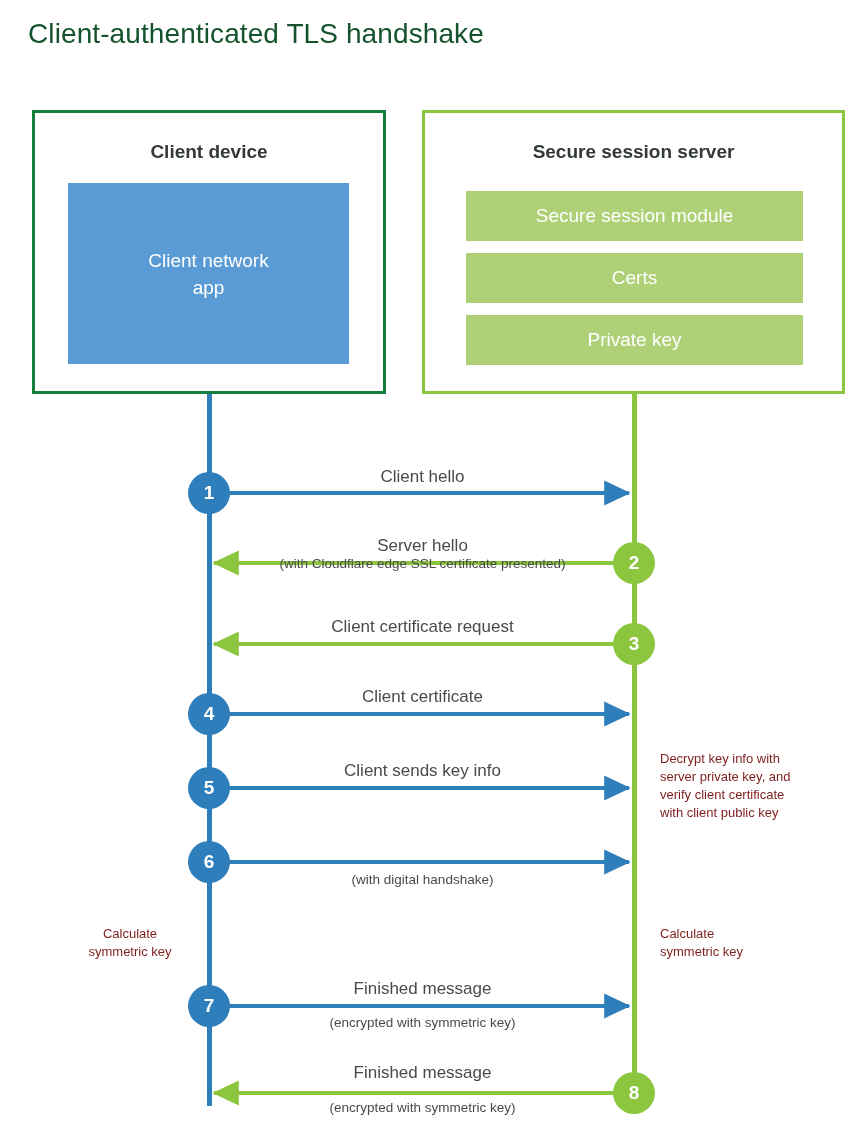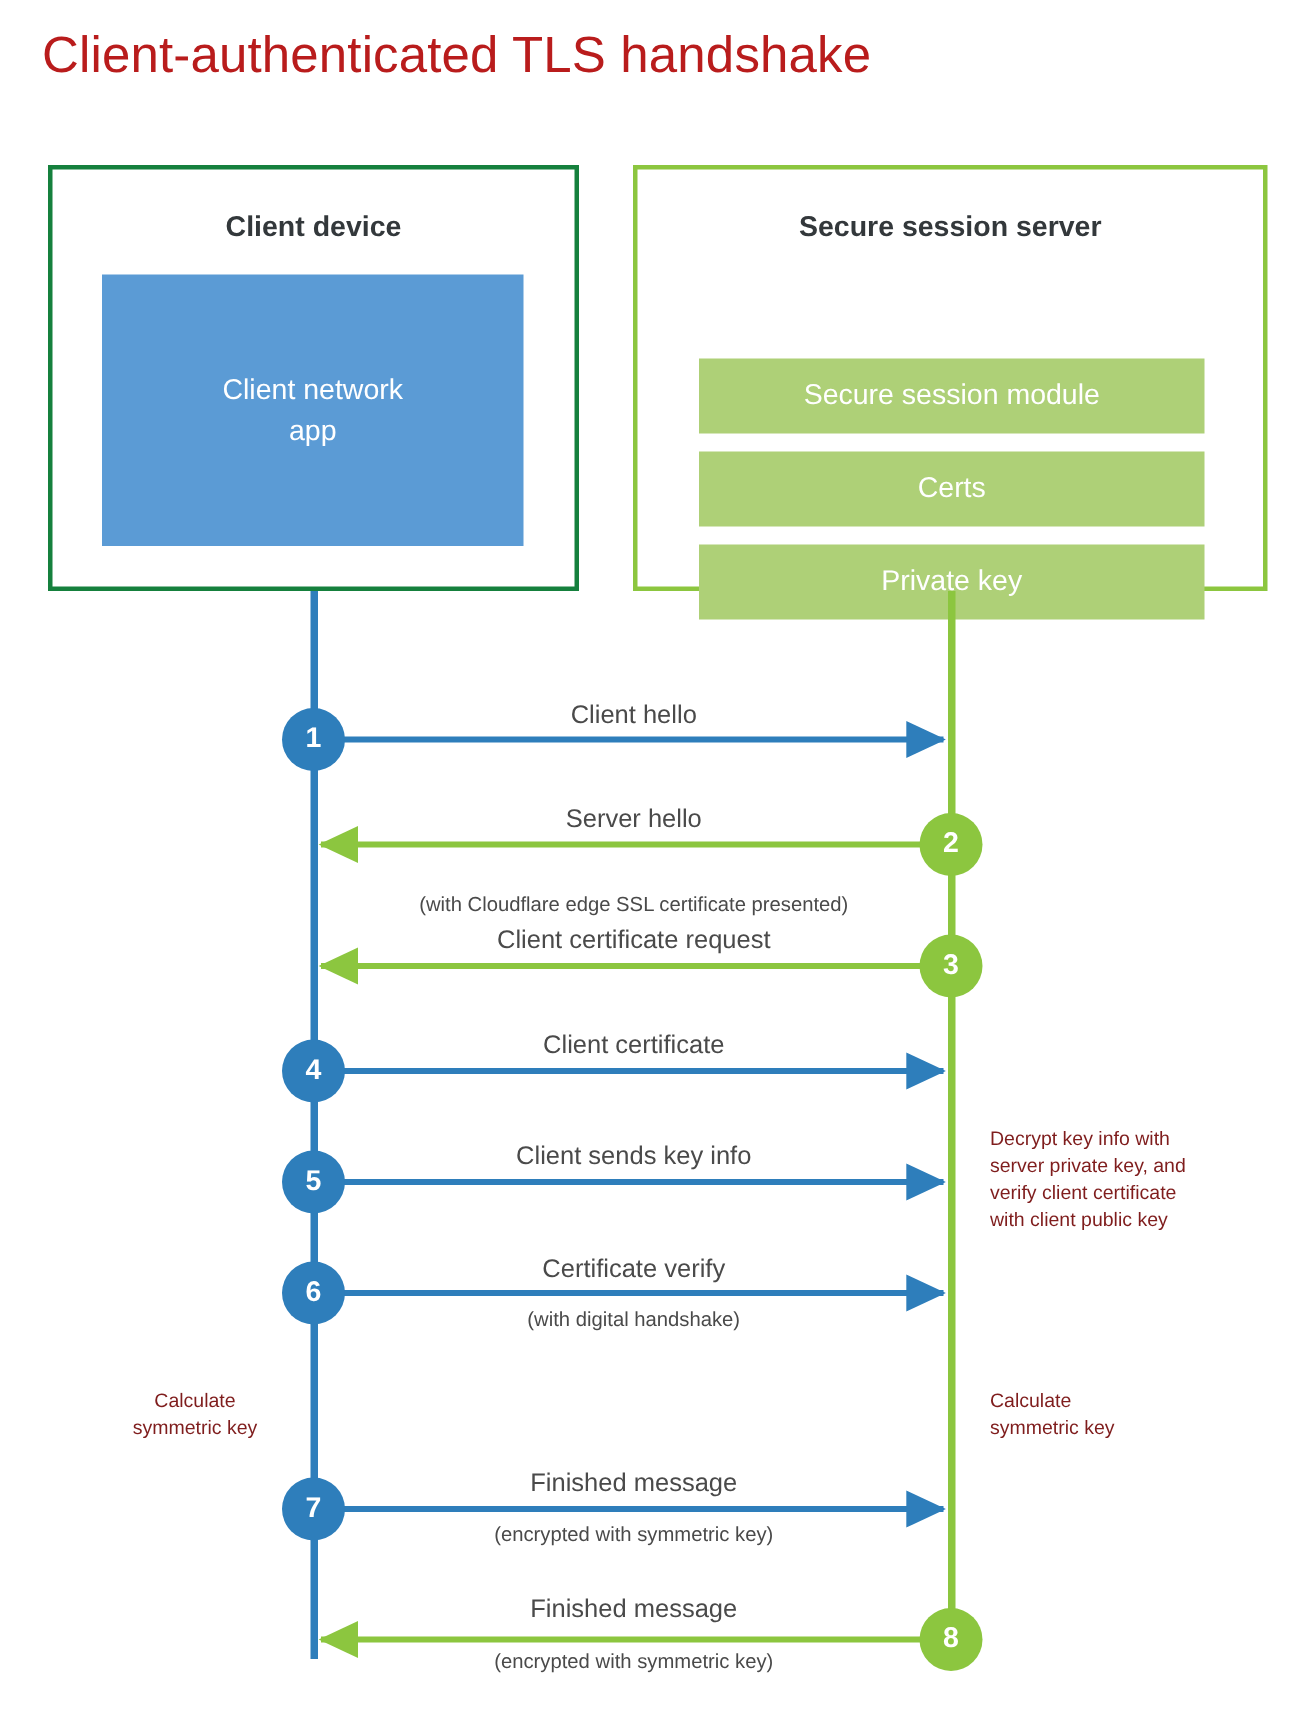--- a/index.html
+++ b/index.html
@@ -18,23 +18,23 @@
     height: 1146px;
     overflow: hidden;
     background: #ffffff;
   }
 
   
   #page-title {
     position: absolute;
     left: 28px;
     top: 18px;
-    font-size: 34px;
+    font-size: 28px;
     font-weight: 400;
-    color: #b91c1c;
+    color: #14532d;
     letter-spacing: 0.1px;
     white-space: nowrap;
   }
 
   
   .party-box {
     position: absolute;
     background: #ffffff;
     box-sizing: border-box;
   }
@@ -88,21 +88,20 @@
     left: 41px;
     width: 337px;
     height: 50px;
     background: #aed077;
     color: #ffffff;
     font-size: 19px;
     display: flex;
     align-items: center;
     justify-content: center;
     text-align: center;
-    margin-top: 48px;
   }
   #server-bar-0 { top: 78px; }
   #server-bar-1 { top: 140px; }
   #server-bar-2 { top: 202px; }
 
   
   .lifeline {
     position: absolute;
     width: 5px;
   }
@@ -245,29 +244,28 @@
   <div class="step-badge server" style="left:613px; top:623px;">3</div>
   <div class="step-badge client" style="left:188px; top:693px;">4</div>
   <div class="step-badge client" style="left:188px; top:767px;">5</div>
   <div class="step-badge client" style="left:188px; top:841px;">6</div>
   <div class="step-badge client" style="left:188px; top:985px;">7</div>
   <div class="step-badge server" style="left:613px; top:1072px;">8</div>
 
   <div class="msg-label" style="left:215px; top:467px; width:415px;">Client hello</div>
 
   <div class="msg-label" style="left:215px; top:536px; width:415px;">Server hello</div>
-  <div class="msg-sub" style="left:215px; top:595px; width:415px;">(with Cloudflare edge SSL certificate presented)</div>
+  <div class="msg-sub" style="left:215px; top:556px; width:415px;">(with Cloudflare edge SSL certificate presented)</div>
 
   <div class="msg-label" style="left:215px; top:617px; width:415px;">Client certificate request</div>
 
   <div class="msg-label" style="left:215px; top:687px; width:415px;">Client certificate</div>
 
   <div class="msg-label" style="left:215px; top:761px; width:415px;">Client sends key info</div>
 
-  <div class="msg-label" style="left:215px; top:836px; width:415px;">Certificate verify</div>
   <div class="msg-sub" style="left:215px; top:872px; width:415px;">(with digital handshake)</div>
 
   <div class="msg-label" style="left:215px; top:979px; width:415px;">Finished message</div>
   <div class="msg-sub" style="left:215px; top:1015px; width:415px;">(encrypted with symmetric key)</div>
 
   <div class="msg-label" style="left:215px; top:1063px; width:415px;">Finished message</div>
   <div class="msg-sub" style="left:215px; top:1100px; width:415px;">(encrypted with symmetric key)</div>
 
   <div class="side-note" id="note-server-decrypt">Decrypt key info with
 server private key, and

